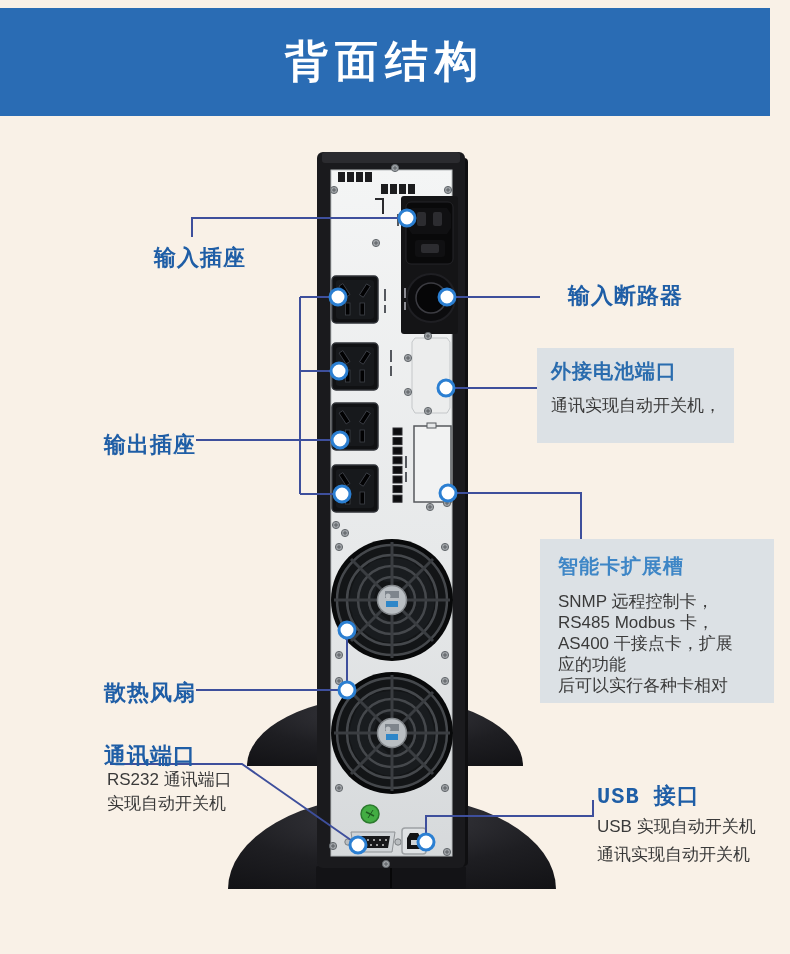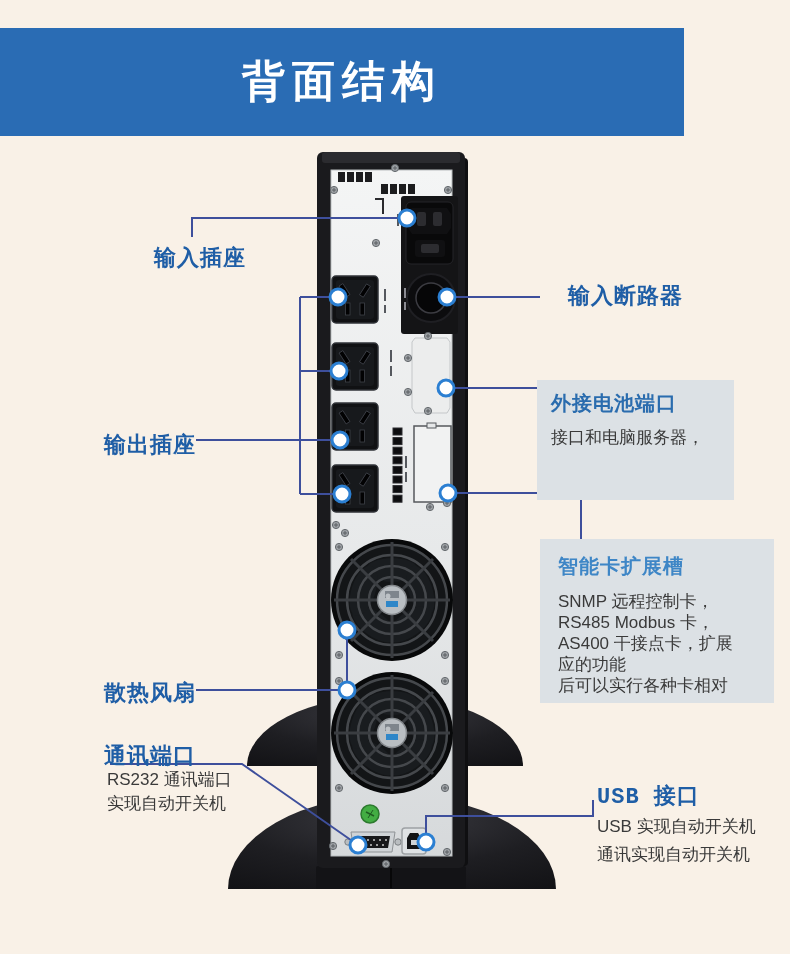--- a/index.html
+++ b/index.html
@@ -1,33 +1,33 @@
 <!DOCTYPE html>
 <html><head>
 <meta charset="utf-8">
 <style>
   html,body{margin:0;padding:0;}
   body{font-family:"Liberation Sans",sans-serif;}
   #canvas{position:relative;width:790px;height:954px;background:#f9f1e7;overflow:hidden;}
 
-  .header{position:absolute;left:0;top:28px;width:684px;height:108px;background:#2a6cb4;
+  .header{position:absolute;left:0;top:8px;width:770px;height:108px;background:#2a6cb4;
           display:flex;align-items:center;justify-content:center;}
   .header h1{margin:0;color:#fff;font-family:"Liberation Serif",serif;font-weight:bold;
              font-size:43px;letter-spacing:7px;}
   .label{position:absolute;font-family:"Liberation Serif",serif;font-weight:bold;
          font-size:22px;color:#1f5ea6;letter-spacing:1px;white-space:nowrap;}
   .desc{position:absolute;font-size:17px;color:#3a3a3a;white-space:nowrap;}
   .desc div{line-height:24px;}
 
   .info-box{position:absolute;background:#dce1e5;}
   .info-box .box-title{font-family:"Liberation Serif",serif;font-weight:bold;font-size:20px;
                        letter-spacing:1px;white-space:nowrap;}
   .info-box .box-desc{font-size:17px;color:#3a3a3a;white-space:nowrap;}
 
-  #battery-box{left:537px;top:380px;width:197px;height:120px;}
+  #battery-box{left:537px;top:348px;width:197px;height:95px;}
   #battery-box .box-title{margin:10px 0 0 14px;color:#2a6cae;}
   #battery-box .box-desc{margin:7px 0 0 14px;line-height:27px;}
 
   #smartcard-box{left:540px;top:539px;width:234px;height:164px;}
   #smartcard-box .box-title{margin:14px 0 0 18px;color:#3e86c6;}
   #smartcard-box .box-desc{margin:11px 0 12px 18px;line-height:21px;}
 
   #label-input-socket{left:154px;top:243px;}
   #label-output-socket{left:104px;top:430px;}
   #label-fan{left:104px;top:678px;}
@@ -293,21 +293,21 @@
   <div class="desc" id="desc-comm">
     <div>RS232 通讯端口</div>
     <div>实现自动开关机</div>
   </div>
 
   <div class="label" id="label-breaker">输入断路器</div>
 
   <div class="info-box" id="battery-box">
     <div class="box-title">外接电池端口</div>
     <div class="box-desc">
-      <div>接口和电脑服务器，</div>
+      <div>通讯实现自动开关机，</div>
     </div>
   </div>
 
   <div class="info-box" id="smartcard-box">
     <div class="box-title">智能卡扩展槽</div>
     <div class="box-desc">
       <div>SNMP 远程控制卡，</div>
       <div>RS485 Modbus 卡，</div>
       <div>AS400 干接点卡，扩展</div>
       <div>应的功能</div>

